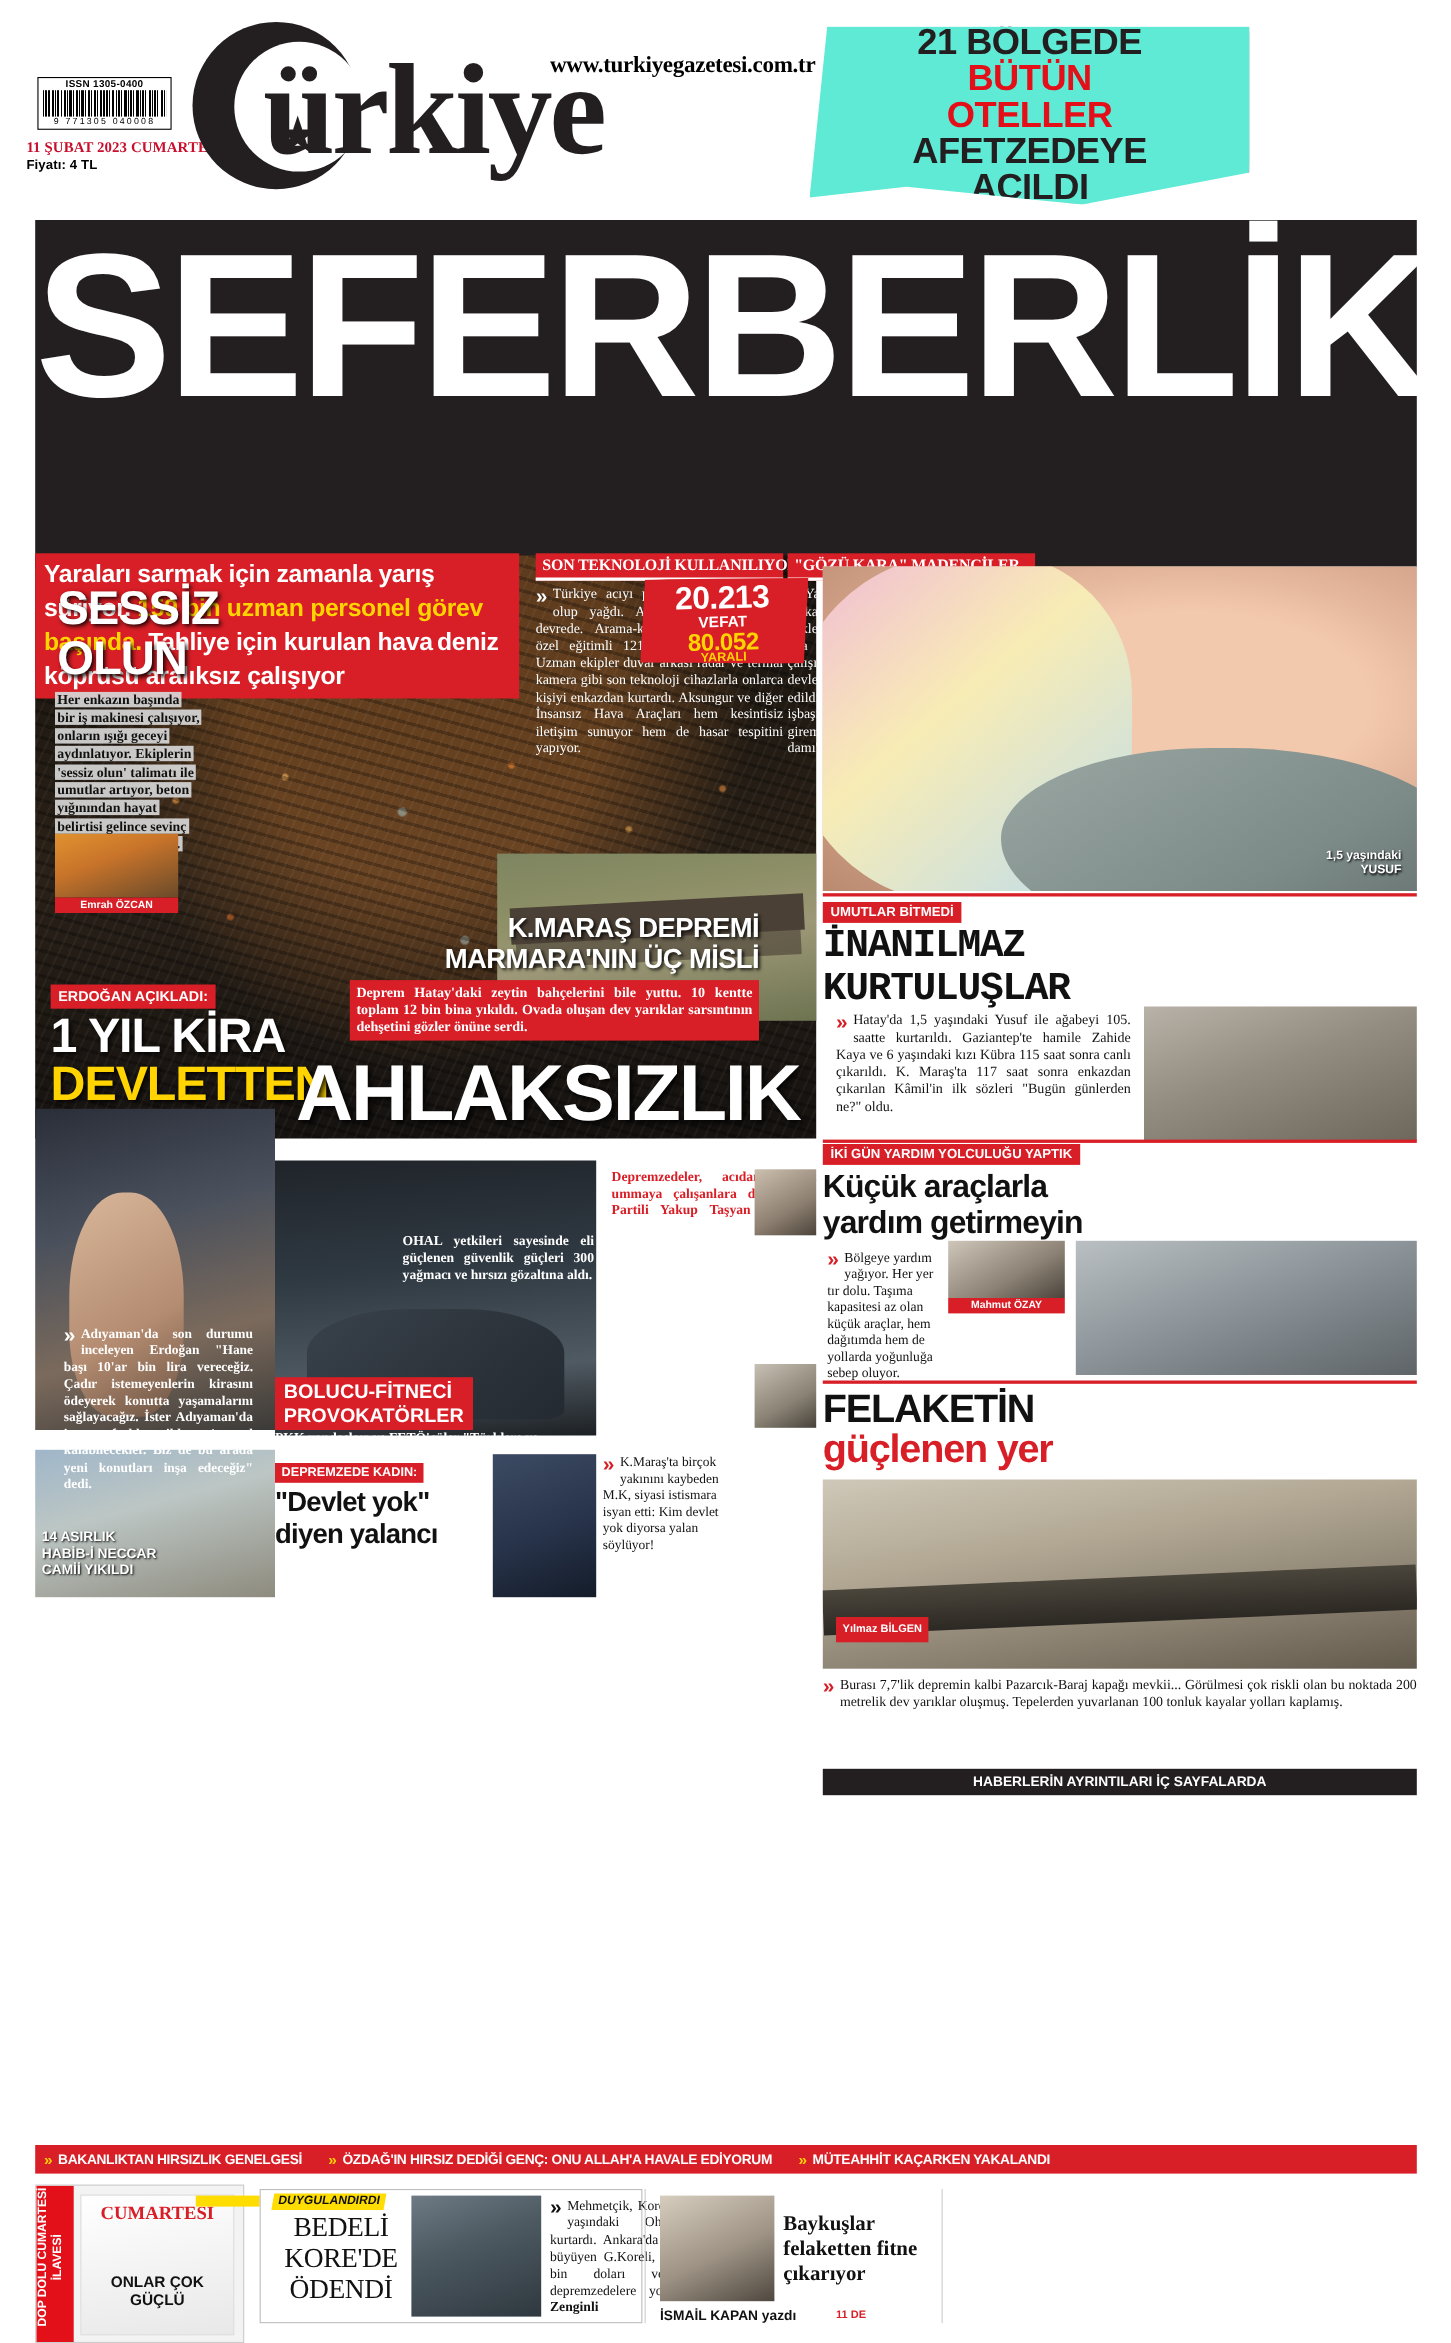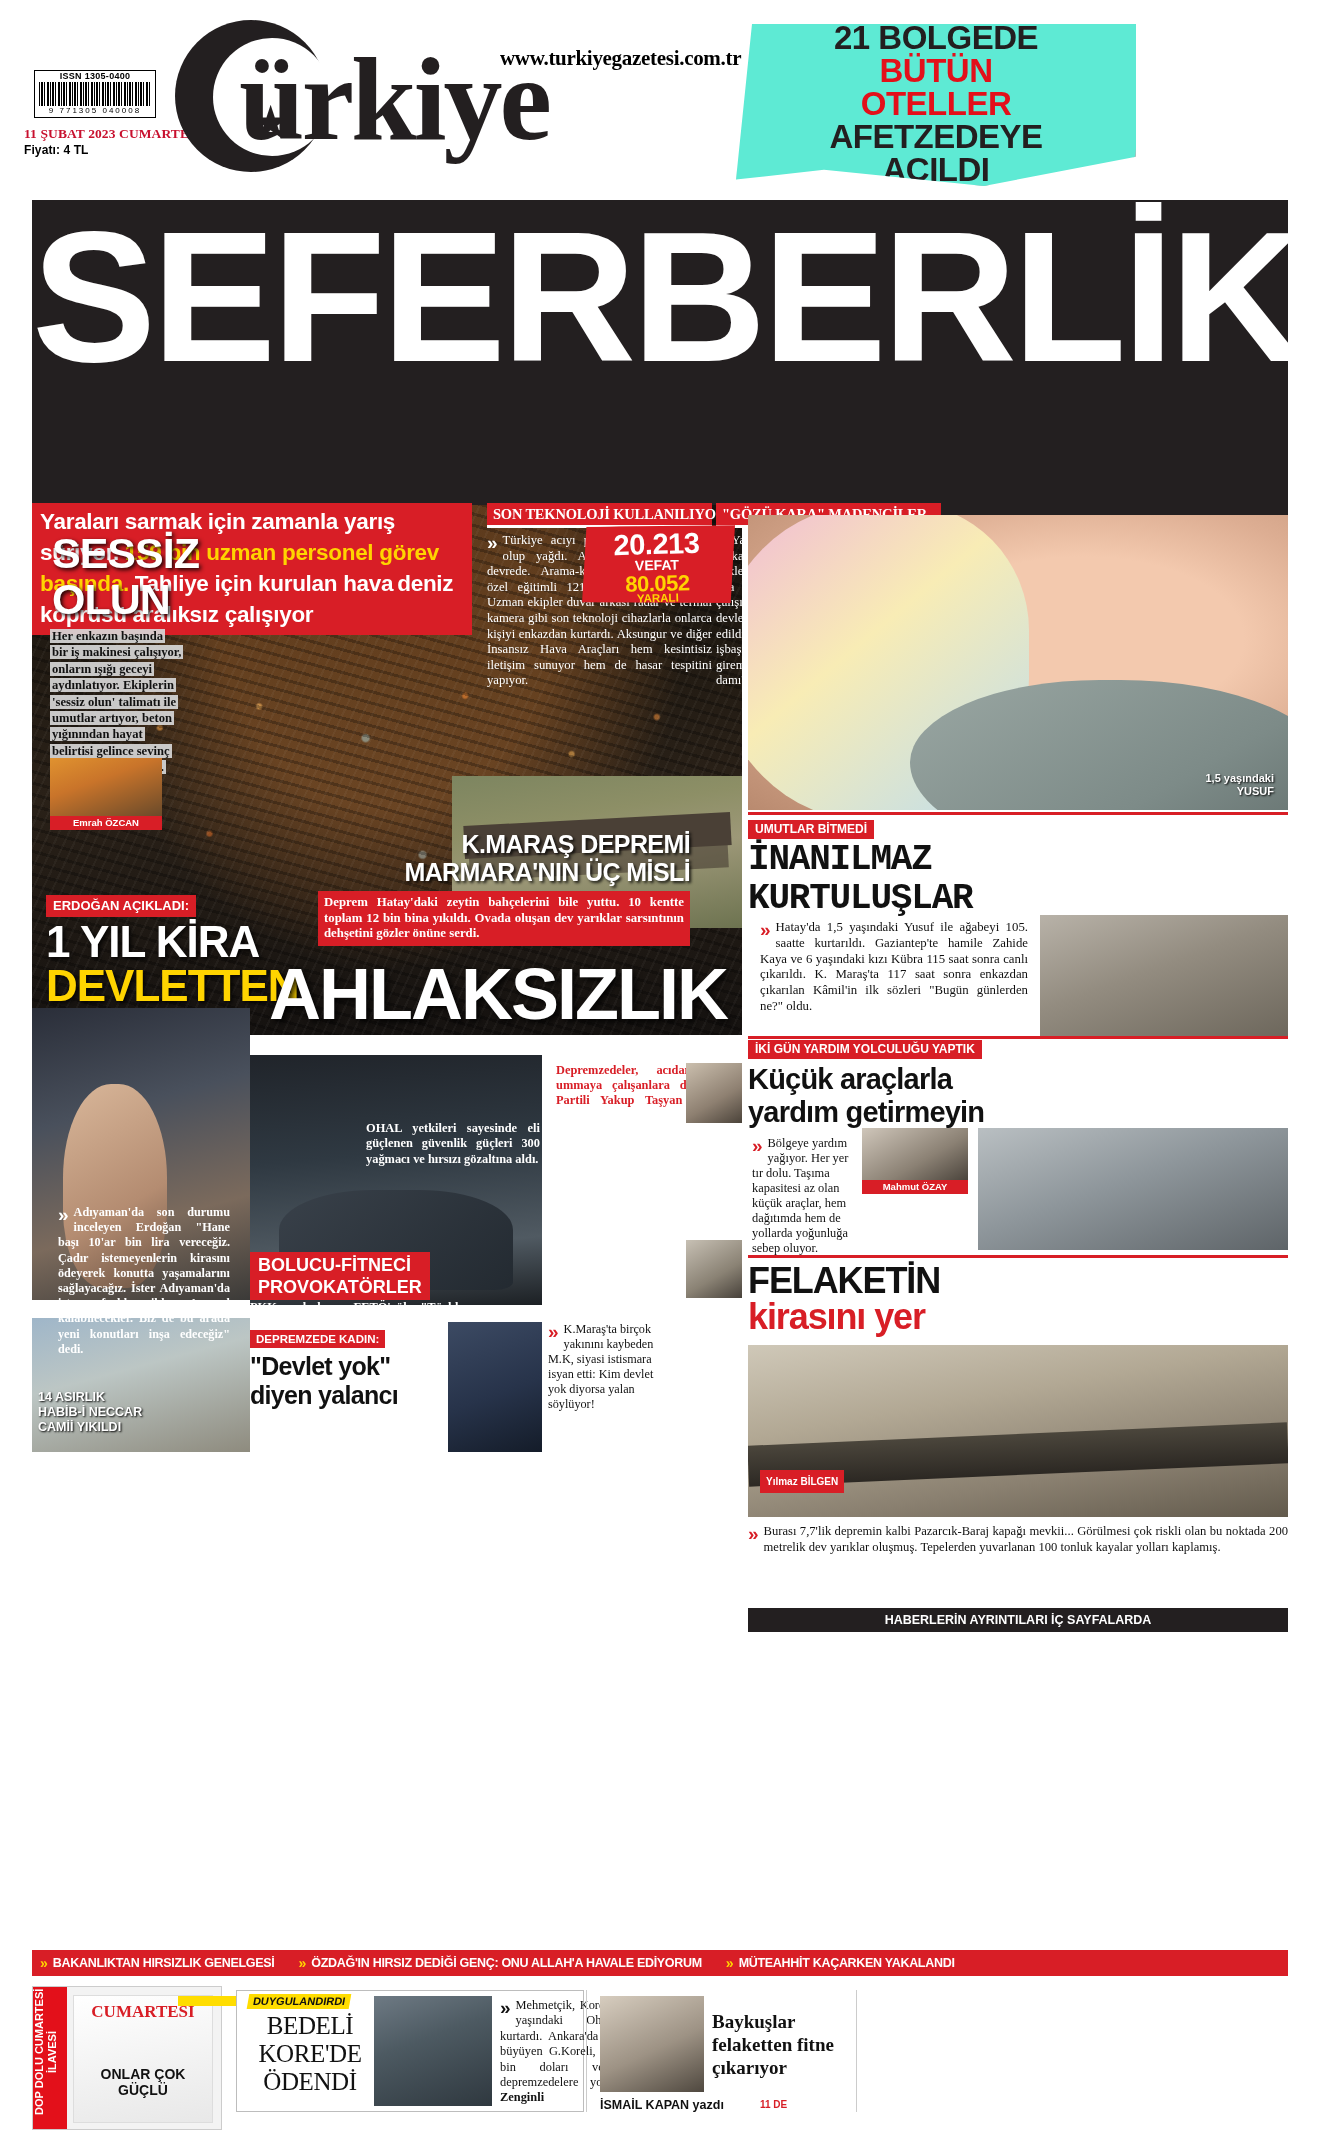--- a/index.html
+++ b/index.html
@@ -518,21 +518,21 @@
     <span>Bölgeye yardım yağıyor. Her yer tır dolu. Taşıma kapasitesi az olan küçük araçlar, hem dağıtımda hem de yollarda yoğunluğa sebep oluyor.</span>
   </div>
   <div class="mahmut-wrap">
     <div class="mahmut-img"></div>
     <div class="mahmut-name">Mahmut ÖZAY</div>
   </div>
   <div class="aid-photo"></div>
 
   <div class="rc-sep" style="top:1255px"></div>
   <div class="felaket-1">FELAKETİN</div>
-  <div class="felaket-2">kirasını yer</div>
+  <div class="felaket-2">güçlenen yer</div>
   <div class="crack-photo"></div>
   <div class="yilmaz-name">Yılmaz BİLGEN</div>
   <div class="burasi-body">
     <span class="quote-mark" style="color:#d81e26">»</span>
     <span>Burası 7,7'lik depremin kalbi Pazarcık-Baraj kapağı mevkii... Görülmesi çok riskli olan bu noktada 200 metrelik dev yarıklar oluşmuş. Tepelerden yuvarlanan 100 tonluk kayalar yolları kaplamış.</span>
   </div>
   <div class="haber-bar">HABERLERİN AYRINTILARI İÇ SAYFALARDA</div>
 
   <div class="mosque-photo"></div>
   <div class="mosque-cap">

